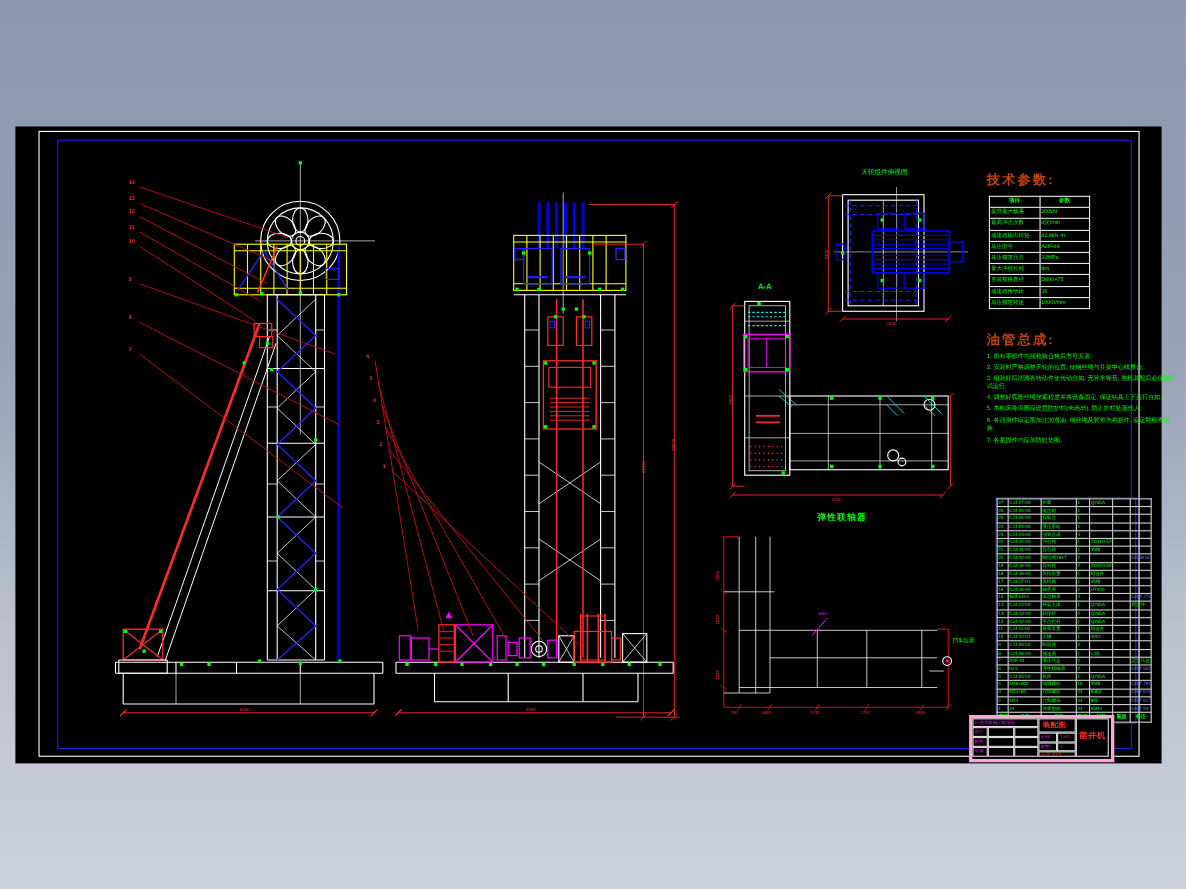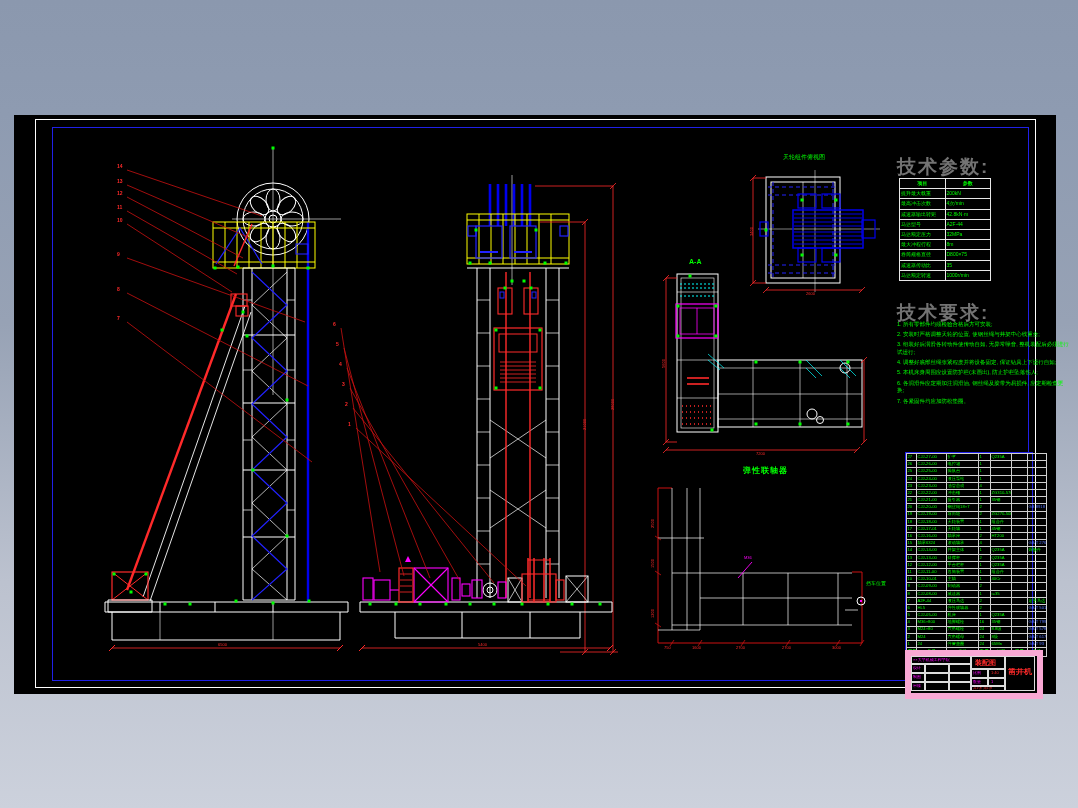--- a/index.html
+++ b/index.html
@@ -6,40 +6,40 @@
   body{
     width:1078px;height:808px;position:relative;overflow:hidden;
     font-family:"Liberation Sans","DejaVu Sans",sans-serif;
     background:linear-gradient(180deg,#8b98ae 0%,#8e9bb1 14%,#97a2b5 40%,#bcc2cf 72%,#ccd1dc 100%);
   }
   .canvas{position:absolute;left:14px;top:115px;width:1042px;height:579px;background:#000}
   .frame-white{position:absolute;left:35px;top:119px;width:999px;height:567px;border:1px solid #fff}
   .frame-blue{position:absolute;left:52px;top:127px;width:975px;height:552px;border:1px solid #2020e8}
   svg.draw{position:absolute;left:0;top:0;width:1078px;height:808px;pointer-events:none}
   .glabel{position:absolute;color:#00ff00;line-height:1;white-space:nowrap}
-  .gtitle{position:absolute;color:#737373;font-size:19px;font-weight:bold;letter-spacing:2px;line-height:1;white-space:nowrap}
+  .gtitle{position:absolute;color:#c2410c;font-size:12px;font-weight:bold;letter-spacing:2px;line-height:1;white-space:nowrap}
   .dim{position:absolute;color:#ff2a2a;font-size:4px;line-height:1;white-space:nowrap}
   .dim.rot{transform:rotate(-90deg);transform-origin:left top}
   .balloon{position:absolute;color:#ff2a2a;font-size:5px;font-weight:bold;line-height:1}
   .mlabel{position:absolute;color:#ff00ff;font-size:4px;line-height:1;white-space:nowrap}
 
   table.ptable{position:absolute;left:899px;top:178px;width:92px;border-collapse:collapse;table-layout:fixed}
   table.ptable td{border:1px solid #e8e8e8;color:#00ff00;font-size:5px;line-height:1;height:9.2px;padding:0 1px;overflow:hidden;white-space:nowrap}
   table.ptable tr.hdr td{text-align:center;font-weight:bold}
 
   .reqlist{position:absolute;left:897px;top:321px;width:173px}
   .reqlist .req{color:#00ff00;font-size:5.5px;line-height:1.4;margin-bottom:2.5px}
 
   .partswrap{position:absolute;left:905px;top:452px;width:126px;border:1px solid #2020e8;background:#000}
   table.parts{width:100%;border-collapse:collapse;table-layout:fixed}
   table.parts td{border:0.5px solid #cfcfcf;color:#00ff00;font-size:4.2px;line-height:1;height:6.2px;padding:0 0.5px;overflow:hidden;white-space:nowrap}
   table.parts td.blue{color:#5577ff}
   table.parts tr.hdr td{height:7.5px;text-align:center;font-weight:bold;font-size:4.6px}
 
-  .tblock{position:absolute;left:905px;top:650px;width:126px;height:37px;border:6px solid #f9a8d4;background:#000}
+  .tblock{position:absolute;left:881px;top:650px;width:126px;height:37px;border:3px solid #f9a8d4;background:#000}
   .tb-cell{position:absolute;border:0.5px solid #dcdcdc;box-sizing:border-box}
   .tb-magenta{color:#ff00ff;font-size:4px;line-height:1;white-space:nowrap;overflow:hidden}
   .tb-red{color:#ff2a2a;white-space:nowrap;overflow:hidden;line-height:1}
 </style>
 </head>
 <body>
 
 <div class="canvas"></div>
 <div class="frame-white"></div>
 <div class="frame-blue"></div>
@@ -570,21 +570,21 @@
         <td>减速器传动比</td>
         <td>35</td>
       </tr>
       <tr>
         <td>马达额定转速</td>
         <td>1000r/min</td>
       </tr>
     </tbody>
 </table>
 
-<div class="gtitle" style="left:897px;top:303px">技术要求:</div>
+<div class="gtitle" style="left:897px;top:303px">油管总成:</div>
 <div class="reqlist">
     <div class="req">1. 所有零部件均须检验合格后方可安装;</div>
     <div class="req">2. 安装时严格调整天轮的位置, 使钢丝绳与井架中心线重合;</div>
     <div class="req">3. 组装好后润滑各转动件使传动自如, 无异常噪音, 整机装配后必须进行试运行;</div>
     <div class="req">4. 调整好底部丝绳张紧程度并将设备固定, 保证钻具上下运行自如;</div>
     <div class="req">5. 本机床身周围应设置防护栏(未画出), 防止护栏坠落伤人;</div>
     <div class="req">6. 各润滑件应定期加注润滑油, 钢丝绳及胶带为易损件, 应定期检查更换;</div>
     <div class="req">7. 各紧固件均应加防松垫圈。</div>
   </div>
 

